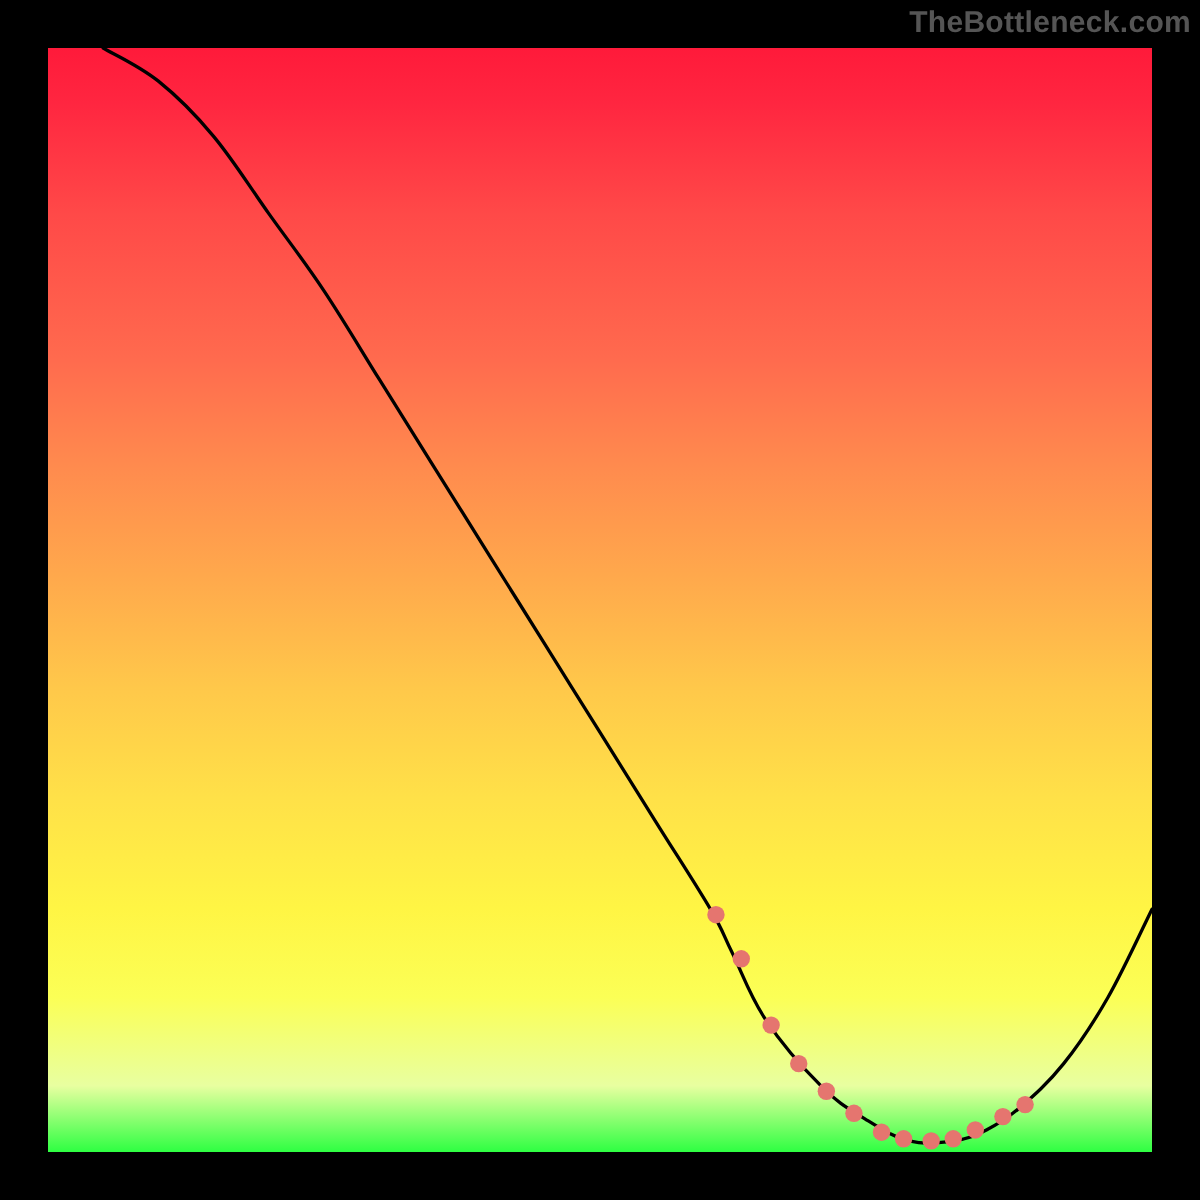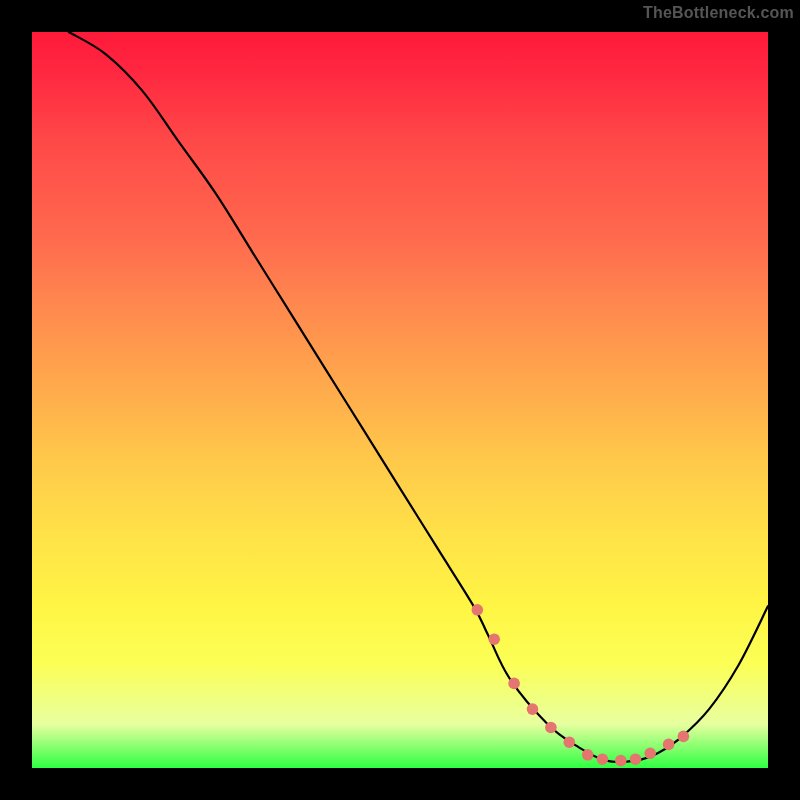--- a/index.html
+++ b/index.html
@@ -44,21 +44,21 @@
     left: 0;
     top: 0;
     width: 736px;
     height: 736px;
   }
   .watermark {
     position: absolute;
     top: 4px;
     right: 6px;
     color: #555;
-    font-size: 16px;
+    font-size: 20px;
     font-weight: 600;
     letter-spacing: 0.2px;
     user-select: none;
   }
 </style>
 </head>
 <body>
 
 <div class="container">
   <div class="plot">

